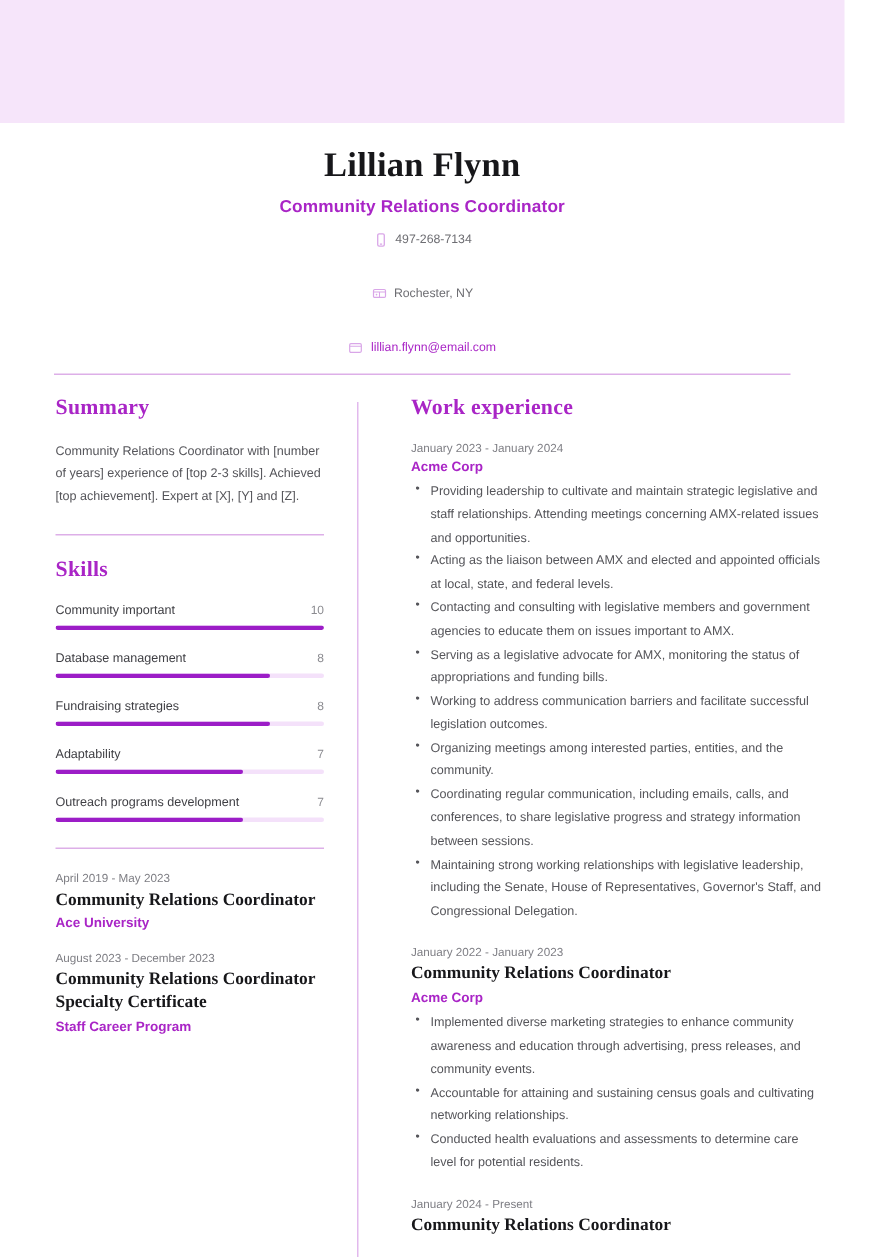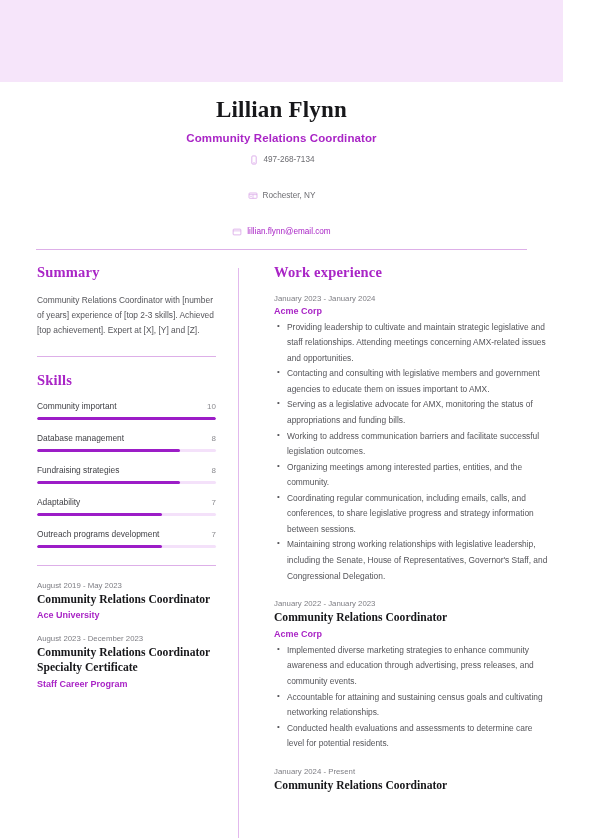--- a/index.html
+++ b/index.html
@@ -306,21 +306,21 @@
             <div class="skill-fill" style="width: 70%;"></div>
           </div>
         </div>
       </section>
 
       <div class="sec-rule"></div>
 
       <section>
 
         <div class="edu-entry">
-          <div class="entry-date">August 2019 - May 2023</div>
+          <div class="entry-date">April 2019 - May 2023</div>
           <div class="entry-title">Community Relations Coordinator</div>
           <div class="entry-org">Ace University</div>
         </div>
 
         <div class="edu-entry">
           <div class="entry-date">August 2023 - December 2023</div>
           <div class="entry-title">Community Relations Coordinator Specialty Certificate</div>
           <div class="entry-org">Staff Career Program</div>
         </div>
       </section>
@@ -332,20 +332,21 @@
     <div class="col-right">
 
       <section>
         <h2 class="sec-head">Work experience</h2>
 
         <div class="entry">
           <div class="entry-date">January 2023 - January 2024</div>
           <div class="entry-org">Acme Corp</div>
           <ul class="bullets">
               <li>Providing leadership to cultivate and maintain strategic legislative and staff relationships. Attending meetings concerning AMX-related issues and opportunities.</li>
+              <li>Acting as the liaison between AMX and elected and appointed officials at local, state, and federal levels.</li>
               <li>Contacting and consulting with legislative members and government agencies to educate them on issues important to AMX.</li>
               <li>Serving as a legislative advocate for AMX, monitoring the status of appropriations and funding bills.</li>
               <li>Working to address communication barriers and facilitate successful legislation outcomes.</li>
               <li>Organizing meetings among interested parties, entities, and the community.</li>
               <li>Coordinating regular communication, including emails, calls, and conferences, to share legislative progress and strategy information between sessions.</li>
               <li>Maintaining strong working relationships with legislative leadership, including the Senate, House of Representatives, Governor's Staff, and Congressional Delegation.</li>
             </ul>
         </div>
 
         <div class="entry">

